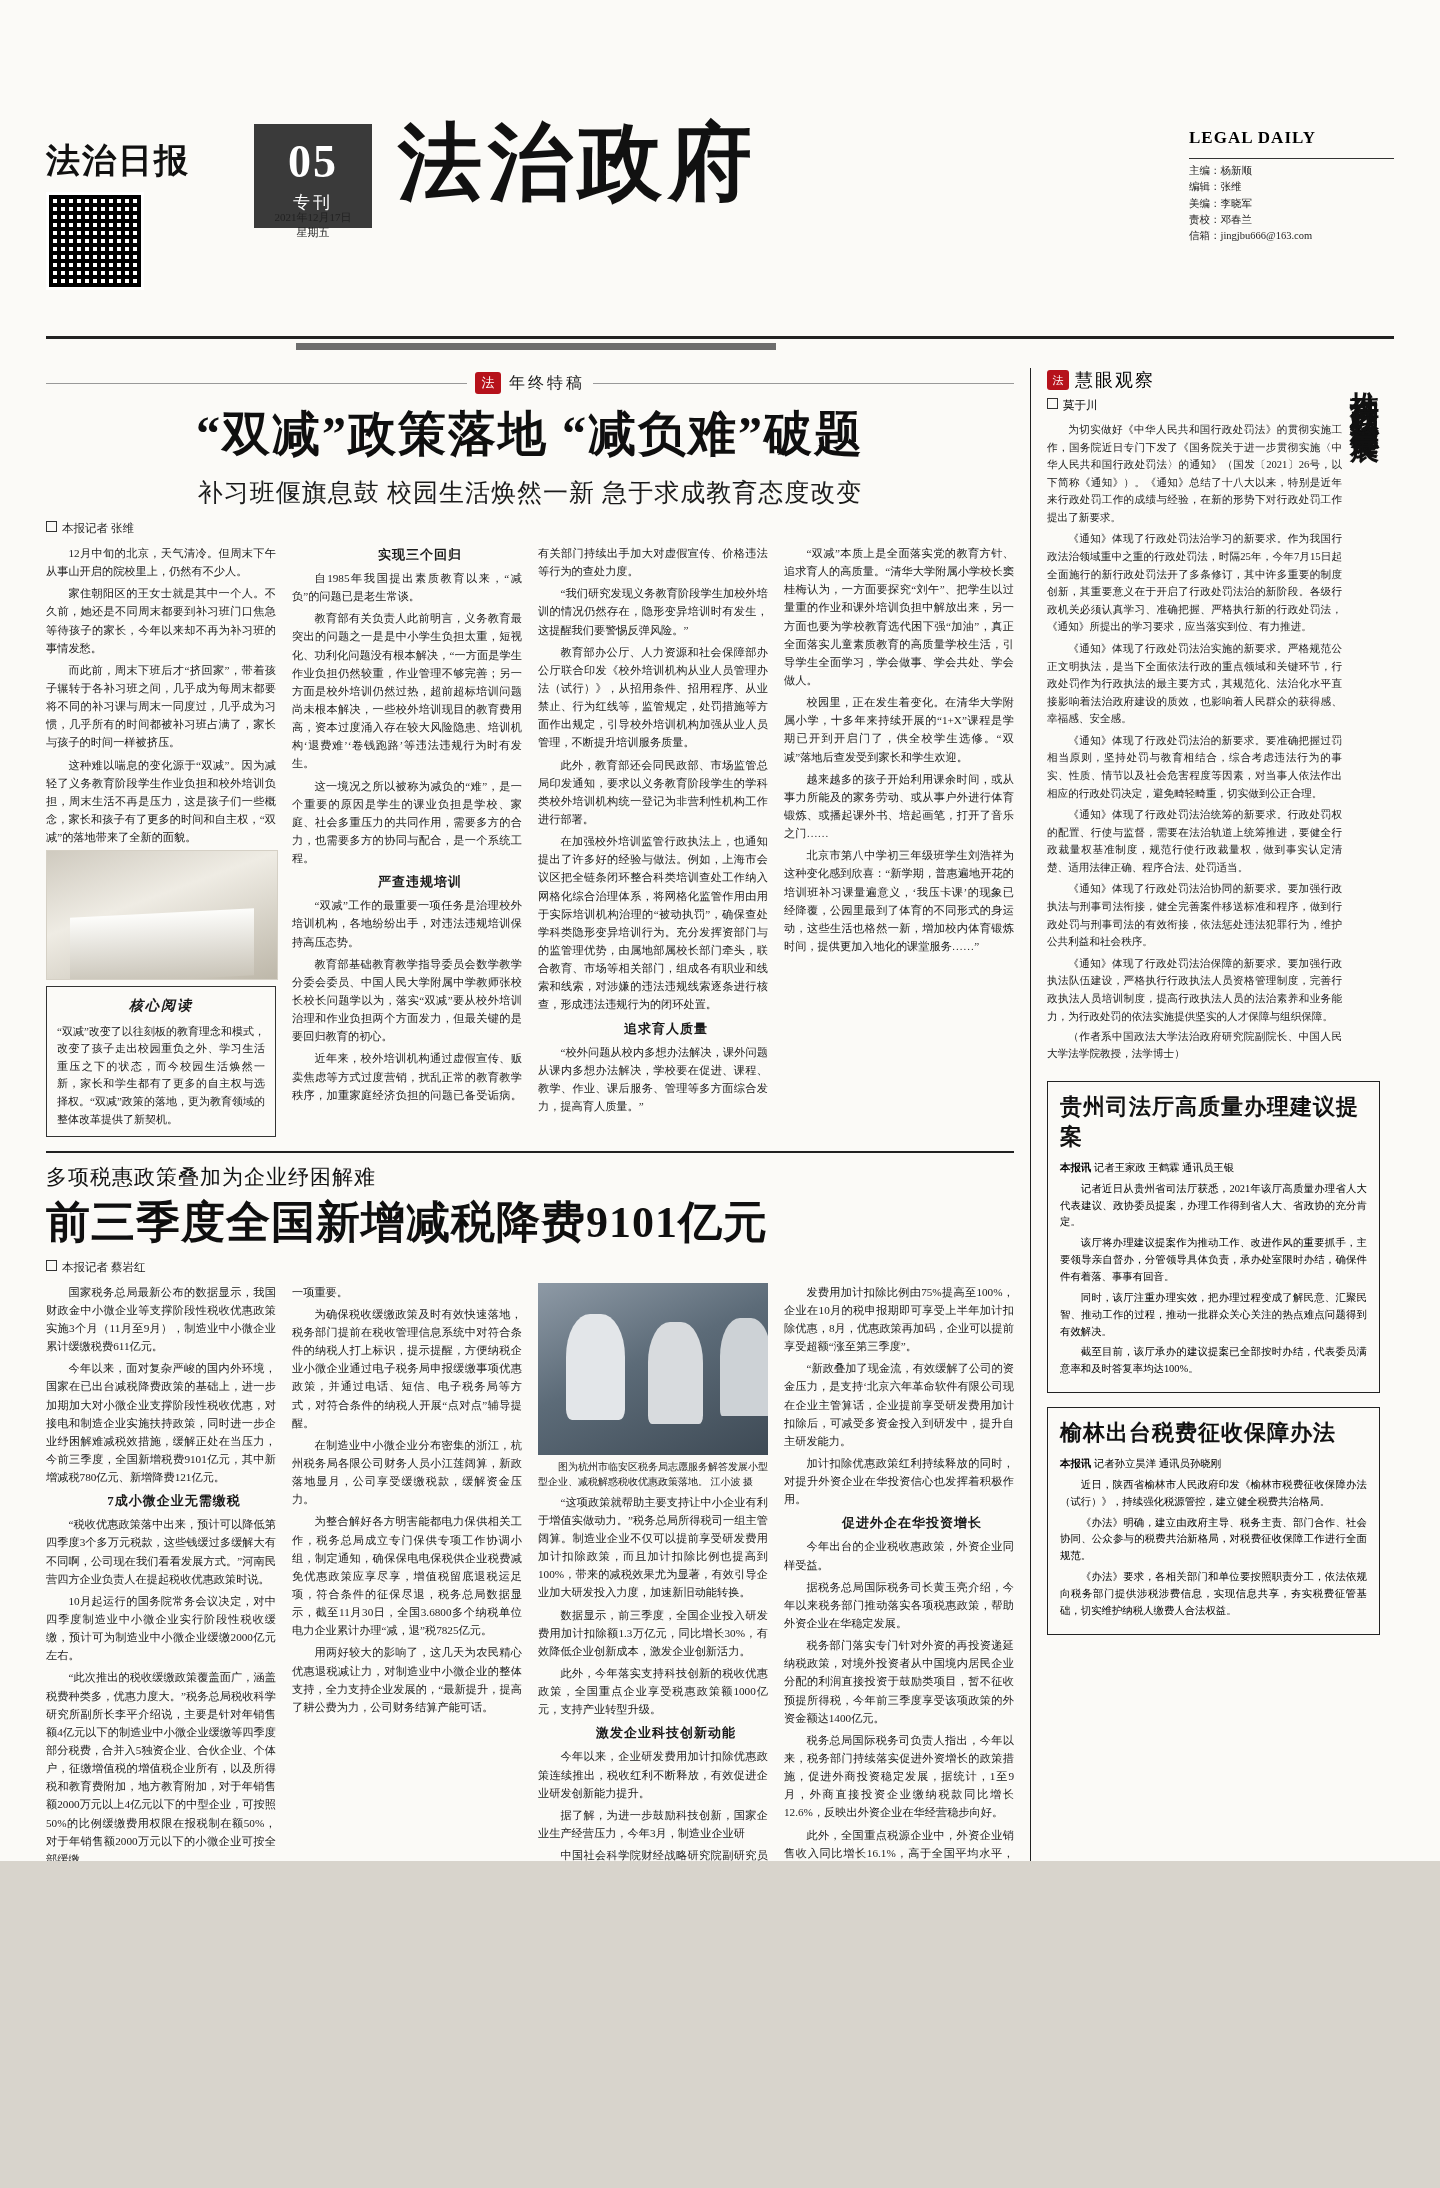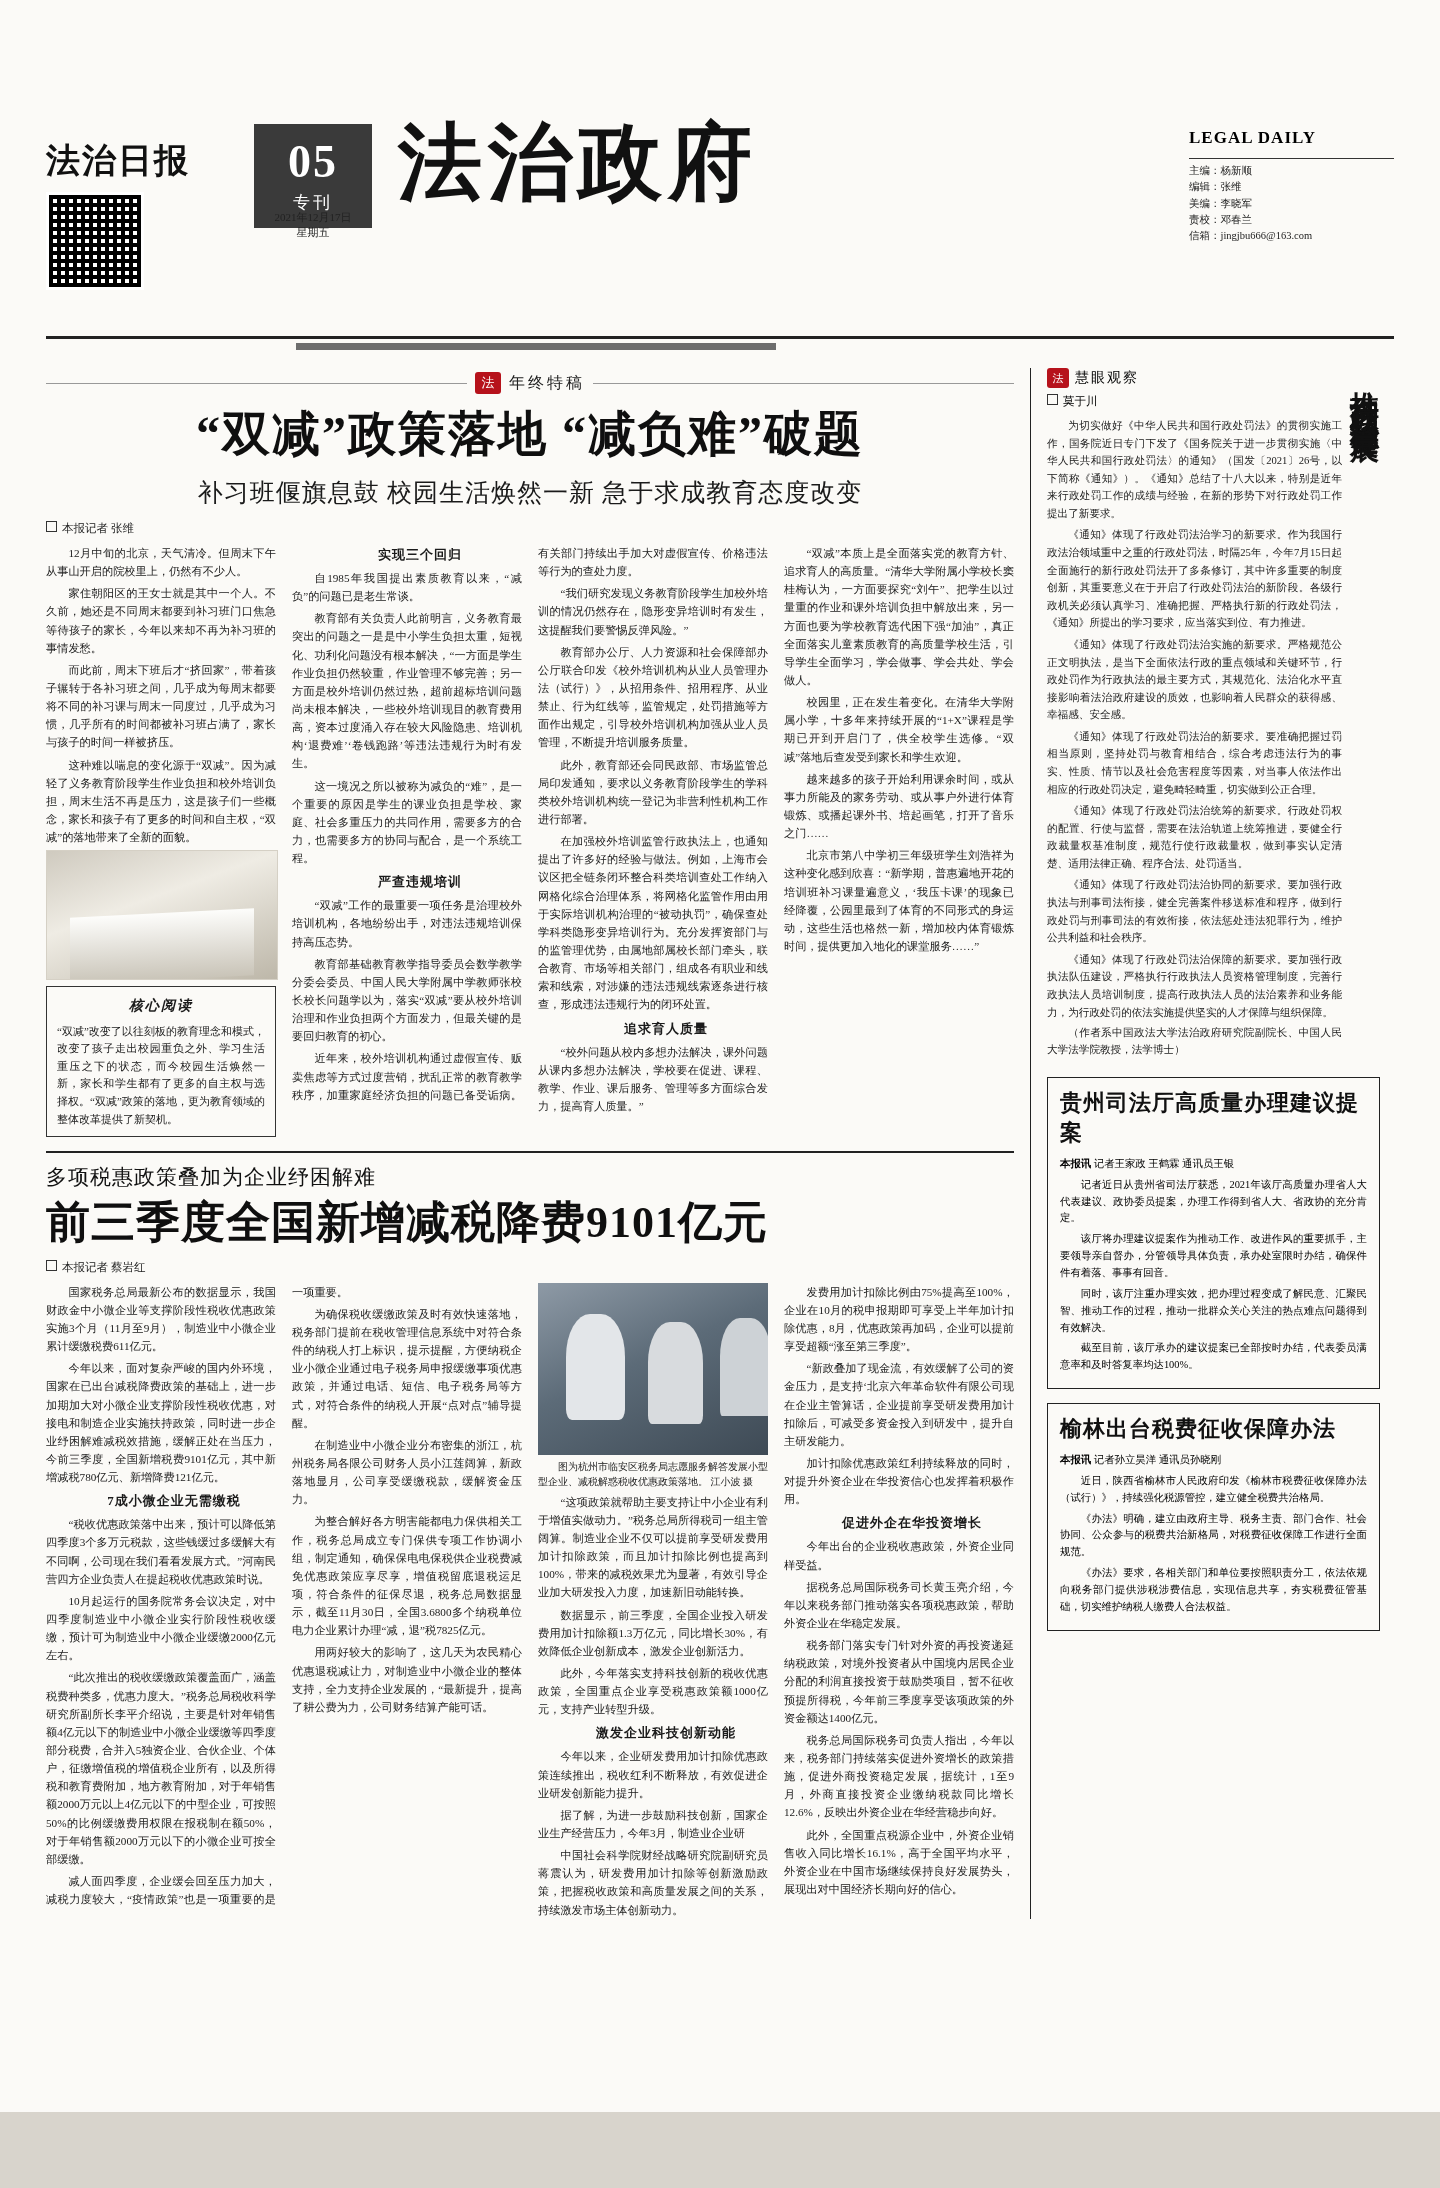--- a/index.html
+++ b/index.html
@@ -1,17 +1,17 @@
 <!DOCTYPE html>
 <html><head>
 <meta charset="utf-8">
 <style>
   html,body{margin:0;padding:0;background:#d8d4cc;}
   body{font-family:"Liberation Serif","DejaVu Serif",serif;}
-  #page{width:1440px;height:2112px;background:#fbfaf7;position:relative;overflow:hidden;
+  #page{width:1440px;height:1861px;background:#fbfaf7;position:relative;overflow:hidden;
         box-sizing:border-box;padding:0 46px;}
   
   .masthead{display:flex;align-items:flex-start;padding-top:120px;position:relative;height:200px;}
   .logo-blk{width:190px;padding-top:18px;}
   .logo-cal{font-size:34px;font-weight:bold;letter-spacing:2px;color:#111;
             font-family:"DejaVu Serif",serif;}
   .qr{width:92px;height:92px;margin-top:8px;
       background:
         repeating-linear-gradient(0deg,#111 0 4px,transparent 4px 8px),
         repeating-linear-gradient(90deg,#111 0 4px,transparent 4px 8px);
@@ -62,21 +62,21 @@
   .headline2{font-size:44px;font-weight:bold;letter-spacing:1px;color:#0f0f0f;margin:2px 0 8px;}
   .photo2{width:260px;height:172px;float:right;margin:2px 0 4px 8px;
           background:linear-gradient(155deg,#8e9aa6,#5c6b78 45%,#3e4a55);position:relative;overflow:hidden;}
   .photo2:before{content:"";position:absolute;left:12%;top:18%;width:26%;height:62%;border-radius:40% 40% 10% 10%;
           background:#e3e6e9;box-shadow:80px 6px 0 -2px #d8dbde,150px 0 0 -4px #cdd2d6;}
   .cap{font-size:10px;line-height:1.5;color:#222;text-indent:0;}
   
   .r-kicker{display:flex;align-items:center;gap:6px;margin-bottom:6px;}
   .r-kicker .mark{width:22px;height:20px;background:#b6121b;color:#fff;font-size:11px;
         display:flex;align-items:center;justify-content:center;border-radius:3px;}
-  .r-kicker .txt{font-size:14px;letter-spacing:2px;}
+  .r-kicker .txt{font-size:18px;letter-spacing:2px;}
   .r-title{writing-mode:vertical-rl;font-size:29px;font-weight:bold;letter-spacing:4px;
            height:470px;margin-left:6px;line-height:1.1;color:#111;}
   .r-author{font-size:11.5px;margin:4px 0 8px;}
   .r-body{font-size:10.6px;line-height:1.66;text-align:justify;color:#1b1b1b;}
   .r-body p{margin:0 0 4px;text-indent:2em;}
   .r-sign{font-size:10.6px;line-height:1.6;margin-top:6px;text-indent:2em;}
   .v-wrap{display:flex;}
   .v-wrap .vtext{flex:1;}
   .box-art{border:1.5px solid #222;padding:10px 12px;margin-top:14px;}
   .box-art h3{font-size:22px;font-weight:bold;margin:0 0 8px;letter-spacing:1px;color:#111;}

